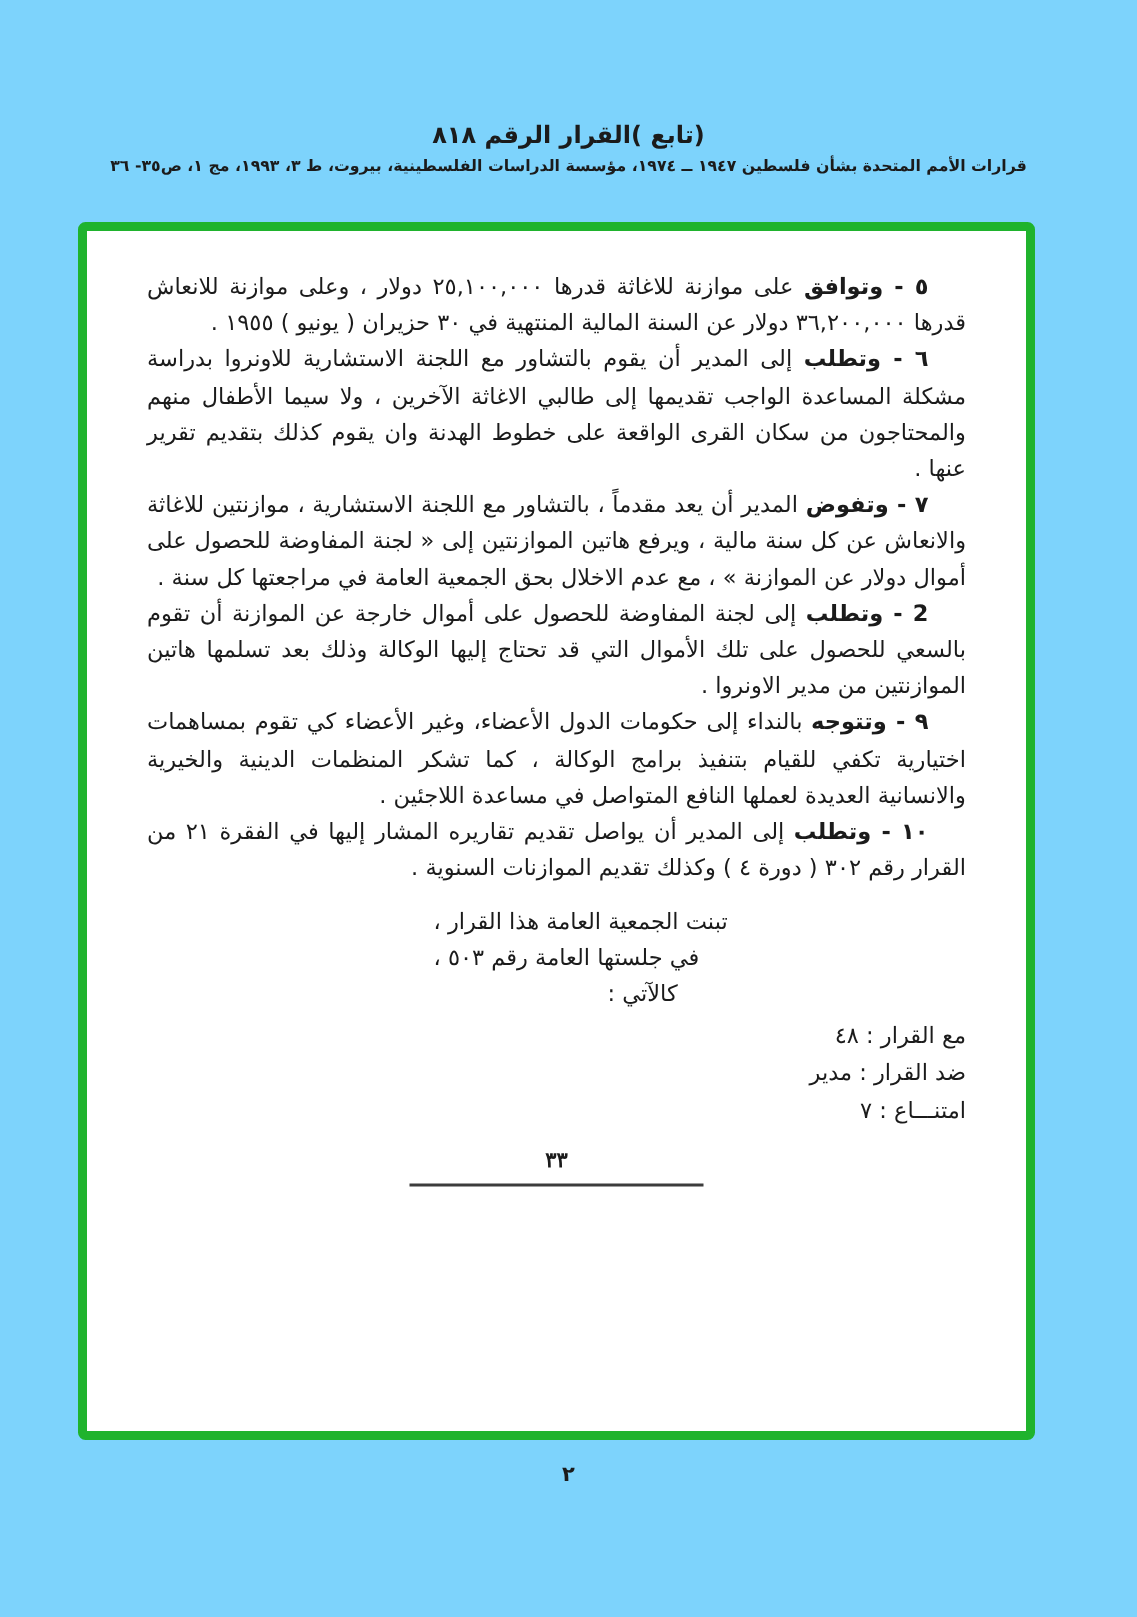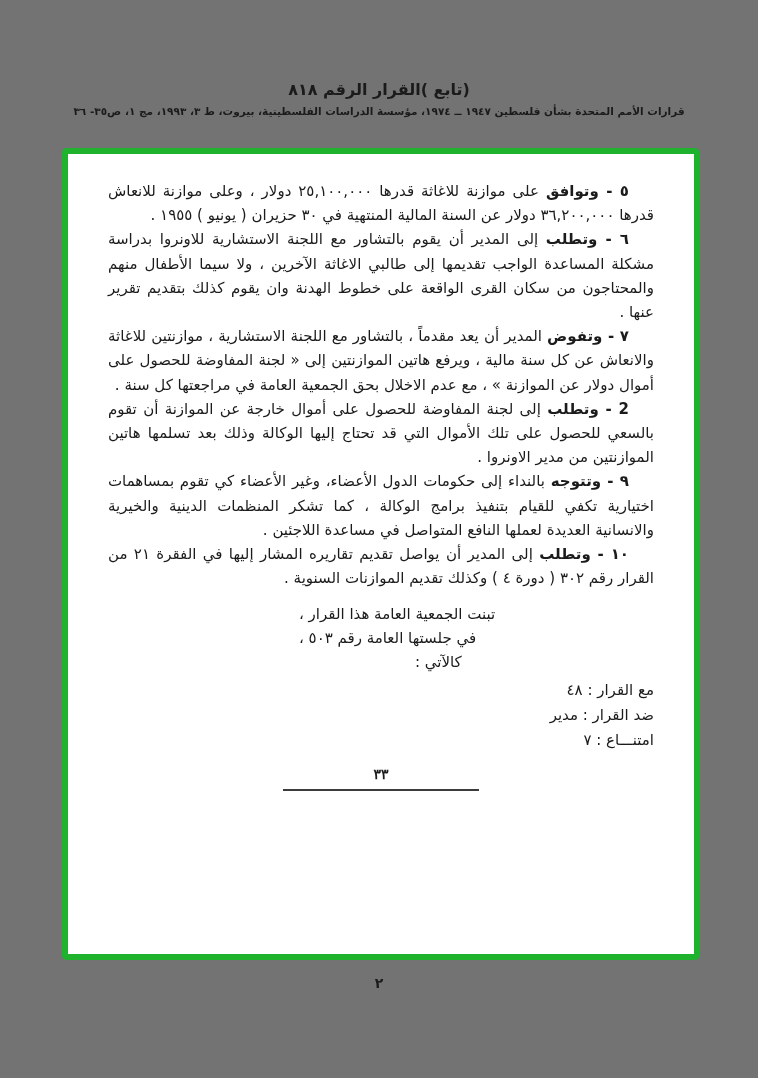--- a/index.html
+++ b/index.html
@@ -4,21 +4,21 @@
 <style>
   html, body {
     margin: 0;
     padding: 0;
     background: #ffffff;
   }
   .page {
     position: relative;
     width: 758px;
     height: 1078px;
-    background: #737373;
+    background: #7dd3fc;
     font-family: "DejaVu Sans", sans-serif;
     color: #1b1b1b;
     overflow: hidden;
   }
   
   .doc-header {
     position: absolute;
     top: 80px;
     left: 0;
     right: 0;
@@ -32,21 +32,21 @@
   }
   .doc-source {
     margin-top: 6px;
     font-size: 10.5px;
     font-weight: bold;
     white-space: nowrap;
   }
   
   .scan-border {
     position: absolute;
-    left: 62px;
+    left: 52px;
     top: 148px;
     width: 638px;
     height: 812px;
     box-sizing: border-box;
     border: 6px solid #1fb32d;
     border-radius: 5px;
     background: #ffffff;
   }
   .scan-content {
     direction: rtl;

